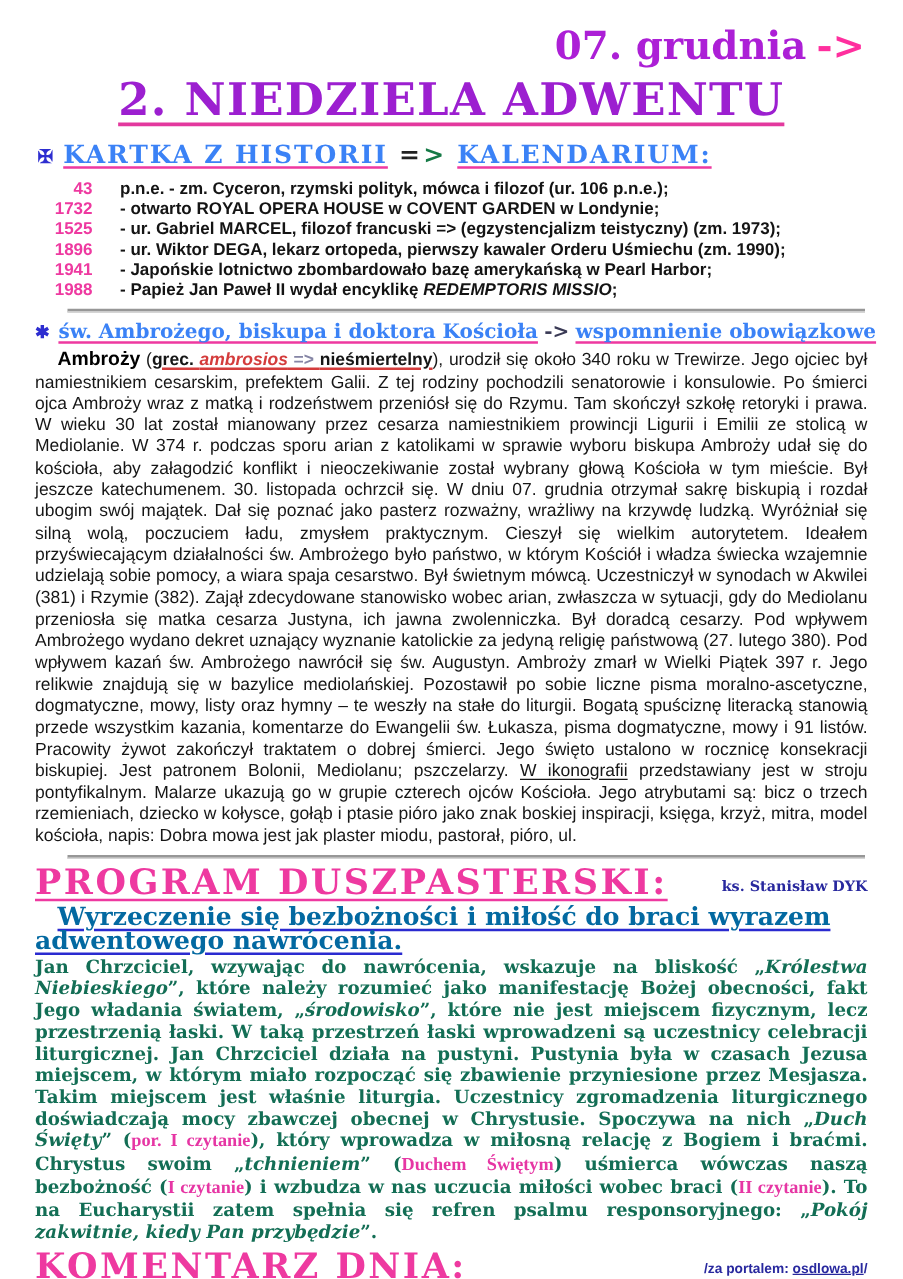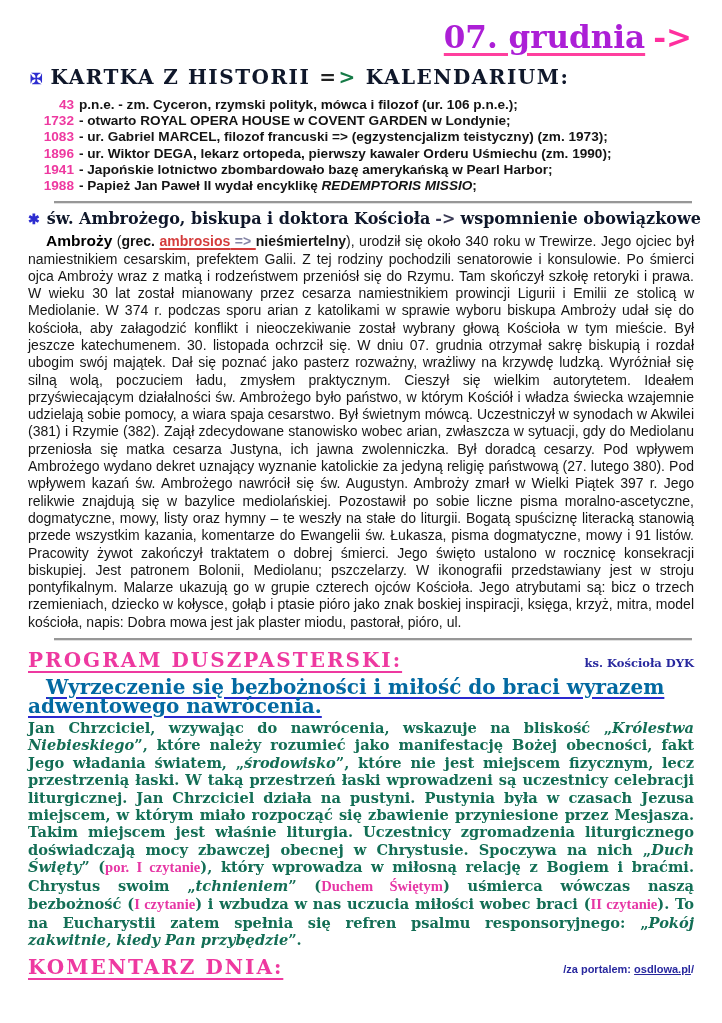--- a/index.html
+++ b/index.html
@@ -5,102 +5,103 @@
   html,body{margin:0;padding:0;background:#ffffff;}
   .page{
     width:722px;height:1023px;box-sizing:border-box;
     background:#ffffff;overflow:hidden;position:relative;
     padding:18px 28px 0 28px;
     font-family:"Liberation Sans",sans-serif;
   }
   
   .date-line{text-align:right;font-family:"DejaVu Serif",serif;font-weight:700;
     font-size:31px;line-height:38px;padding-right:2px;white-space:nowrap;}
-  .date-text{color:#ac1fd6;text-decoration:underline;text-decoration-color:#ff3f9e;
+  .date-text{color:#ac1fd6;text-decoration-color:#ff3f9e;
     text-decoration-thickness:3px;text-underline-offset:5px;}
   .date-arrow{color:#ff2f9e;margin-left:8px;text-decoration:none;}
   .title{text-align:center;font-family:"DejaVu Serif",serif;font-weight:700;
     font-size:36px;line-height:44px;color:#9c1fd0;letter-spacing:1px;margin-top:2px;
     text-decoration:underline;text-decoration-color:#e3399e;
     text-decoration-thickness:3px;text-underline-offset:6px;white-space:nowrap;}
   .kartka-line{margin-top:9px;font-family:"DejaVu Serif",serif;font-weight:700;
     font-size:20px;line-height:24px;letter-spacing:1.5px;color:#141414;white-space:nowrap;}
   .bullet-cross{color:#2d2dd0;font-size:15px;margin:0 8px 0 2px;letter-spacing:0;}
-  .pink-ul{color:#0f172a;text-decoration-color:#ee39a0;
+  .pink-ul{color:#3b82f6;text-decoration:underline;text-decoration-color:#ee39a0;
     text-decoration-thickness:2px;text-underline-offset:3px;text-align:center;}
   .eq{color:#222222;margin:0 1px 0 9px;}
   .gt{color:#157a46;margin-right:9px;}
   
   .kalendarium{margin:6px 0 0 10px;font-weight:700;font-size:13.6px;
     line-height:16.2px;color:#141414;}
-  .kal-row{display:flex;}
+  .kal-row{display:flex;gap:17px;}
   .kal-year{color:#ee39a0;flex:0 0 36px;text-align:right;margin-right:5px;}
   .kal-text{flex:1;}
   .divider{height:2px;background:#979797;border-bottom:1px solid #e0e0e0;
     margin:7px 2px 5px 26px;}
   
   .saint-header{font-family:"DejaVu Serif",serif;font-weight:700;font-size:16px;
     line-height:20px;margin:2px 0 3px 0;white-space:nowrap;}
   .bullet-star{color:#2d2dd0;margin-right:7px;font-size:14px;}
   .saint-arrow{color:#3a3a55;margin:0 5px;}
   .ambrozy{margin:2px 0 0 0;font-size:14px;line-height:17.3px;text-align:justify;
     color:#161616;text-indent:18px;}
   
   .section-row{display:flex;justify-content:space-between;align-items:flex-end;margin-top:6px;}
-  .big-pink{font-family:"DejaVu Serif",serif;font-weight:700;font-size:20px;line-height:26px;
+  .big-pink{font-family:"DejaVu Serif",serif;font-weight:700;font-size:28px;line-height:26px;
     letter-spacing:2px;color:#ee39a0;text-decoration:underline;
     text-decoration-color:#ee39a0;text-decoration-thickness:2px;text-underline-offset:4px;}
   .author{font-size:11.5px;font-weight:700;color:#28289e;
     font-family:"DejaVu Serif",serif;padding-bottom:3px;}
   .thesis{font-family:"DejaVu Serif",serif;font-weight:700;font-size:20px;line-height:19px;
     color:#0369a1;text-decoration:underline;text-decoration-color:#2a2ad0;
     text-decoration-thickness:2px;text-underline-offset:3px;margin-top:5px;text-indent:18px;}
   .program-para{margin:3px 0 0 0;font-family:"DejaVu Serif",serif;font-weight:700;
     font-size:14.6px;line-height:17.4px;color:#136e55;text-align:justify;}
   .program-para .sg-p{color:#e636a4;font-family:Liberation Serif, serif;}
   .source{font-size:11px;font-weight:700;color:#28289e;
     font-family:"Liberation Sans",sans-serif;padding-bottom:5px;}
   .src-link{text-decoration:underline;cursor:pointer;}
   
   .sg-n{}
   .sg-i{font-style:italic;}
-  .sg-u{text-underline-offset:2px;}
+  .sg-u{text-decoration:underline;text-underline-offset:2px;}
   .sg-lead{font-weight:700;font-size:15.5px;color:#000000;}
-  .sg-ru{font-weight:700;color:#151515;
+  .sg-ru{font-weight:700;color:#151515;text-decoration:underline;
     text-decoration-color:#d43c3c;text-decoration-thickness:2px;text-underline-offset:2px;margin-top:40px;}
-  .sg-ri{font-weight:700;color:#d43c3c;text-decoration:underline;
+  .sg-ri{font-weight:700;font-style:italic;color:#d43c3c;text-decoration:underline;
     text-decoration-color:#d43c3c;text-decoration-thickness:2px;text-underline-offset:2px;}
   .sg-ga{font-weight:700;color:#8585a5;text-decoration:underline;
     text-decoration-color:#d43c3c;text-decoration-thickness:2px;text-underline-offset:2px;}
 </style>
 </head>
 <body>
 
 <div class="page">
 
   <div class="date-line">
     <span class="date-text">07. grudnia</span><span class="date-arrow">-&gt;</span>
   </div>
 
+  <div class="title">2. NIEDZIELA ADWENTU</div>
 
   <div class="kartka-line">
     <span class="bullet-cross">✠</span><span class="pink-ul">KARTKA Z HISTORII</span><span class="eq">=</span><span class="gt">&gt;</span><span class="pink-ul">KALENDARIUM:</span>
   </div>
 
   <div class="kalendarium">
     <div class="kal-row">
       <span class="kal-year">43</span>
       <span class="kal-text"><span class="sg-n">p.n.e. - zm. Cyceron, rzymski polityk, mówca i filozof (ur. 106 p.n.e.);</span></span>
     </div>
     <div class="kal-row">
       <span class="kal-year">1732</span>
       <span class="kal-text"><span class="sg-n">- otwarto ROYAL OPERA HOUSE w COVENT GARDEN w Londynie;</span></span>
     </div>
     <div class="kal-row">
-      <span class="kal-year">1083</span>
+      <span class="kal-year">1525</span>
       <span class="kal-text"><span class="sg-n">- ur. Gabriel MARCEL, filozof francuski =&gt; (egzystencjalizm teistyczny) (zm. 1973);</span></span>
     </div>
     <div class="kal-row">
       <span class="kal-year">1896</span>
       <span class="kal-text"><span class="sg-n">- ur. Wiktor DEGA, lekarz ortopeda, pierwszy kawaler Orderu Uśmiechu (zm. 1990);</span></span>
     </div>
     <div class="kal-row">
       <span class="kal-year">1941</span>
       <span class="kal-text"><span class="sg-n">- Japońskie lotnictwo zbombardowało bazę amerykańską w Pearl Harbor;</span></span>
     </div>
@@ -115,21 +116,21 @@
   <div class="saint-header">
     <span class="bullet-star">✱</span><span class="pink-ul">św. Ambrożego, biskupa i doktora Kościoła</span><span class="saint-arrow">-&gt;</span><span class="pink-ul">wspomnienie obowiązkowe</span>
   </div>
 
   <p class="ambrozy"><span class="sg-lead">Ambroży</span><span class="sg-n"> (</span><span class="sg-ru">grec. </span><span class="sg-ri">ambrosios</span><span class="sg-ga"> =&gt; </span><span class="sg-ru">nieśmiertelny</span><span class="sg-n">), urodził się około 340 roku w Trewirze. Jego ojciec był namiestnikiem cesarskim, prefektem Galii. Z tej rodziny pochodzili senatorowie i konsulowie. Po śmierci ojca Ambroży wraz z matką i rodzeństwem przeniósł się do Rzymu. Tam skończył szkołę retoryki i prawa. W wieku 30 lat został mianowany przez cesarza namiestnikiem prowincji Ligurii i Emilii ze stolicą w Mediolanie. W 374 r. podczas sporu arian z katolikami w sprawie wyboru biskupa Ambroży udał się do kościoła, aby załagodzić konflikt i nieoczekiwanie został wybrany głową Kościoła w tym mieście. Był jeszcze katechumenem. 30. listopada ochrzcił się. W dniu 07. grudnia otrzymał sakrę biskupią i rozdał ubogim swój majątek. Dał się poznać jako pasterz rozważny, wrażliwy na krzywdę ludzką. Wyróżniał się silną wolą, poczuciem ładu, zmysłem praktycznym. Cieszył się wielkim autorytetem. Ideałem przyświecającym działalności św. Ambrożego było państwo, w którym Kościół i władza świecka wzajemnie udzielają sobie pomocy, a wiara spaja cesarstwo. Był świetnym mówcą. Uczestniczył w synodach w Akwilei (381) i Rzymie (382). Zajął zdecydowane stanowisko wobec arian, zwłaszcza w sytuacji, gdy do Mediolanu przeniosła się matka cesarza Justyna, ich jawna zwolenniczka. Był doradcą cesarzy. Pod wpływem Ambrożego wydano dekret uznający wyznanie katolickie za jedyną religię państwową (27. lutego 380). Pod wpływem kazań św. Ambrożego nawrócił się św. Augustyn. Ambroży zmarł w Wielki Piątek 397 r. Jego relikwie znajdują się w bazylice mediolańskiej. Pozostawił po sobie liczne pisma moralno-ascetyczne, dogmatyczne, mowy, listy oraz hymny – te weszły na stałe do liturgii. Bogatą spuściznę literacką stanowią przede wszystkim kazania, komentarze do Ewangelii św. Łukasza, pisma dogmatyczne, mowy i 91 listów. Pracowity żywot zakończył traktatem o dobrej śmierci. Jego święto ustalono w rocznicę konsekracji biskupiej. Jest patronem Bolonii, Mediolanu; pszczelarzy. </span><span class="sg-u">W ikonografii</span><span class="sg-n"> przedstawiany jest w stroju pontyfikalnym. Malarze ukazują go w grupie czterech ojców Kościoła. Jego atrybutami są: bicz o trzech rzemieniach, dziecko w kołysce, gołąb i ptasie pióro jako znak boskiej inspiracji, księga, krzyż, mitra, model kościoła, napis: Dobra mowa jest jak plaster miodu, pastorał, pióro, ul.</span></p>
 
   <div class="divider"></div>
 
   <div class="section-row">
     <span class="big-pink">PROGRAM DUSZPASTERSKI:</span>
-    <span class="author">ks. Kościoła DYK</span>
+    <span class="author">ks. Stanisław DYK</span>
   </div>
 
   <div class="thesis">Wyrzeczenie się bezbożności i miłość do braci wyrazem adwentowego nawrócenia.</div>
 
   <p class="program-para"><span class="sg-n">Jan Chrzciciel, wzywając do nawrócenia, wskazuje na bliskość „</span><span class="sg-i">Królestwa Niebieskiego</span><span class="sg-n">”, które należy rozumieć jako manifestację Bożej obecności, fakt Jego władania światem, „</span><span class="sg-i">środowisko</span><span class="sg-n">”, które nie jest miejscem fizycznym, lecz przestrzenią łaski. W taką przestrzeń łaski wprowadzeni są uczestnicy celebracji liturgicznej. Jan Chrzciciel działa na pustyni. Pustynia była w czasach Jezusa miejscem, w którym miało rozpocząć się zbawienie przyniesione przez Mesjasza. Takim miejscem jest właśnie liturgia. Uczestnicy zgromadzenia liturgicznego doświadczają mocy zbawczej obecnej w Chrystusie. Spoczywa na nich „</span><span class="sg-i">Duch Święty</span><span class="sg-n">” (</span><span class="sg-p">por. I czytanie</span><span class="sg-n">), który wprowadza w miłosną relację z Bogiem i braćmi. Chrystus swoim „</span><span class="sg-i">tchnieniem</span><span class="sg-n">” (</span><span class="sg-p">Duchem Świętym</span><span class="sg-n">) uśmierca wówczas naszą bezbożność (</span><span class="sg-p">I czytanie</span><span class="sg-n">) i wzbudza w nas uczucia miłości wobec braci (</span><span class="sg-p">II czytanie</span><span class="sg-n">). To na Eucharystii zatem spełnia się refren psalmu responsoryjnego: „</span><span class="sg-i">Pokój zakwitnie, kiedy Pan przybędzie</span><span class="sg-n">”.</span></p>
 
   <div class="section-row">
     <span class="big-pink">KOMENTARZ DNIA:</span>
     <span class="source"><span>/za portalem: </span><span class="src-link">osdlowa.pl</span><span>/</span></span>
   </div>

